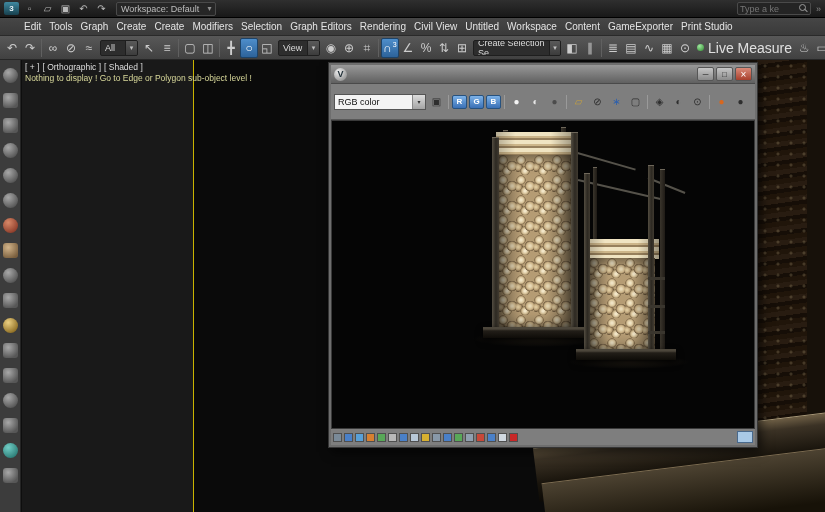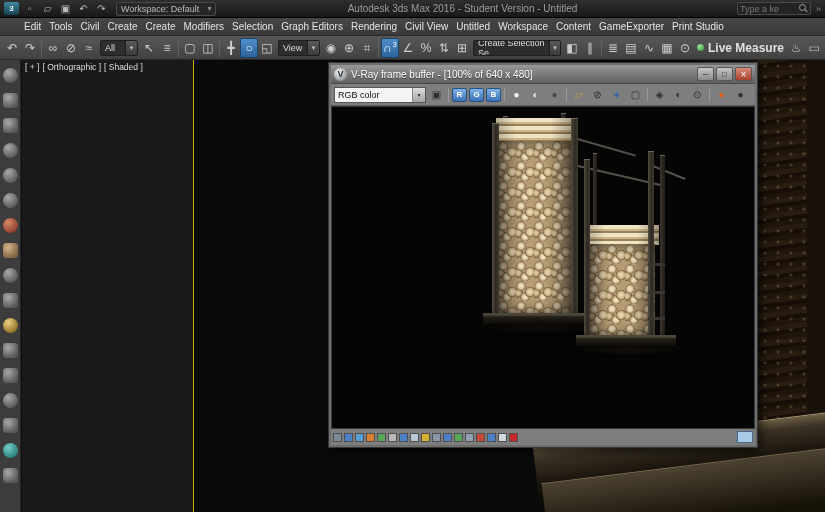--- a/index.html
+++ b/index.html
@@ -42,21 +42,21 @@
   .tb-combo{height:16px;flex:none;background:#2d2d2d;border:1px solid #1e1e1e;color:#dcdcdc;
     font-size:9px;display:flex;align-items:center;padding-left:4px;border-radius:2px;margin:0 2px;overflow:hidden;}
   .tb-combo .combo-arr{margin-left:auto;width:12px;height:100%;background:linear-gradient(#5a5a5a,#3c3c3c);
     border-left:1px solid #1e1e1e;color:#c0c0c0;font-size:7px;display:flex;align-items:center;justify-content:center;}
   .combo-filter{width:38px;}
   .combo-coord{width:42px;}
   .combo-selset{width:88px;}
   .snap-num{font-size:7px;margin-left:1px;margin-top:-6px;}
   .live-measure{display:flex;align-items:center;gap:4px;flex:none;margin:0 3px;}
   .lm-dot{width:7px;height:7px;border-radius:50%;background:radial-gradient(circle at 35% 30%,#9fe89f,#2f8a2f);}
-  .lm-label{font-size:12px;color:#e0e0e0;white-space:nowrap;font-weight:bold;}
+  .lm-label{font-size:14px;color:#e0e0e0;white-space:nowrap;}
   .tb-icon.teapot-prod{color:#79d2c8;}
   .tb-icon.teapot-iter{color:#a8d879;}
 
   
   .workarea{position:relative;width:825px;height:452px;background:#0e0e0e;overflow:hidden;}
 
   .left-strip{position:absolute;left:0;top:0;width:21px;height:100%;background:#3c3c3c;
     border-right:1px solid #242424;display:flex;flex-direction:column;align-items:center;
     padding-top:8px;gap:10px;z-index:2;}
   .ls-icon{width:15px;height:15px;flex:none;border-radius:50%;
@@ -94,21 +94,21 @@
   .vray-title{height:19px;flex:none;background:linear-gradient(#989898,#606060);
     display:flex;align-items:center;gap:4px;padding:0 3px;border-bottom:1px solid #4a4a4a;}
   .vray-logo{width:13px;height:13px;flex:none;border-radius:50%;
     background:radial-gradient(circle at 35% 30%,#f0f0f0,#7c7c7c);
     color:#23323a;font-size:9px;font-weight:bold;display:flex;align-items:center;justify-content:center;}
   .vray-title-text{font-size:10px;color:#fff;text-shadow:0 1px 1px rgba(0,0,0,.55);white-space:nowrap;overflow:hidden;}
   .win-btns{margin-left:auto;display:flex;gap:2px;}
   .win-btn{width:17px;height:14px;background:linear-gradient(#c6c6c6,#8b8b8b);border:1px solid #565656;
     border-radius:2px;font-size:8px;color:#222;display:flex;align-items:center;justify-content:center;}
   .win-btn.close{background:linear-gradient(#da8a78,#a83f2c);color:#fff;font-size:10px;}
-  .vray-toolbar{height:22px;flex:none;background:#7e7e7e;display:flex;align-items:center;gap:2px;
+  .vray-toolbar{height:36px;flex:none;background:#7e7e7e;display:flex;align-items:center;gap:2px;
     padding:0 3px;border-bottom:1px solid #585858;overflow:hidden;}
   .vcombo{width:92px;height:16px;flex:none;background:#f4f4f4;border:1px solid #555;
     font-size:9px;color:#111;display:flex;align-items:center;padding-left:3px;}
   .vcombo .varr{margin-left:auto;width:13px;height:100%;background:linear-gradient(#dcdcdc,#a4a4a4);
     border-left:1px solid #888;color:#333;font-size:6px;display:flex;align-items:center;justify-content:center;}
   .v-icon{width:17px;height:16px;flex:none;display:flex;align-items:center;justify-content:center;
     font-size:10px;color:#2e2e2e;}
   .v-sep{width:1px;height:14px;flex:none;background:#5e5e5e;border-right:1px solid #9a9a9a;margin:0 1px;}
   .v-ch{width:15px;height:14px;flex:none;background:linear-gradient(#7db2e8,#3a70b6);
     border:1px solid #27527f;border-radius:2px;color:#fff;font-size:8px;font-weight:bold;
@@ -190,32 +190,31 @@
     <div class="app-icon">3</div>
     <div class="qat-icon">▫</div>
     <div class="qat-icon">▱</div>
     <div class="qat-icon">▣</div>
     <div class="qat-icon">↶</div>
     <div class="qat-icon">↷</div>
     <div class="workspace-combo">
       <span class="ws-label">Workspace: Default</span>
       <span class="ws-arrow">▾</span>
     </div>
-    <div class="win-title">Autodesk 3ds Max 2016 - Student Version - Untitled</div>
     <div class="search-box">
       <input class="search-input" placeholder="Type a ke" style="">
       <span class="search-icon"></span>
     </div>
     <span class="overflow-chevron">»</span>
   </div>
 
   <div class="menubar">
     <span class="menu-item">Edit</span>
     <span class="menu-item">Tools</span>
-    <span class="menu-item">Civil</span>
+    <span class="menu-item">Graph</span>
     <span class="menu-item">Create</span>
     <span class="menu-item">Create</span>
     <span class="menu-item">Modifiers</span>
     <span class="menu-item">Selection</span>
     <span class="menu-item">Graph Editors</span>
     <span class="menu-item">Rendering</span>
     <span class="menu-item">Civil View</span>
     <span class="menu-item">Untitled</span>
     <span class="menu-item">Workspace</span>
     <span class="menu-item">Content</span>
@@ -302,35 +301,35 @@
       <div class="ls-icon teal"></div>
       <div class="ls-icon sq"></div>
     </div>
 
     <div class="viewport-left">
       <div class="vp-label">
         <span>[ + ]</span>
         <span>[ Orthographic ]</span>
         <span>[ Shaded ]</span>
       </div>
+      <div class="vp-warning">Nothing to display ! Go to Edge or Polygon sub-object level !</div>
     </div>
 
     <div class="active-border"></div>
 
     <div class="viewport-right">
       <div class="bgfill"></div>
       <div class="bgcol"></div>
       <div class="bgslab1"></div>
       <div class="bgslab2"></div>
     </div>
 
     <div class="vray">
       <div class="vray-title">
         <span class="vray-logo">V</span>
-        <span class="vray-title-text">V-Ray frame buffer - [100% of 640 x 480]</span>
         <div class="win-btns">
           <span class="win-btn">─</span>
           <span class="win-btn">□</span>
           <span class="win-btn close">×</span>
         </div>
       </div>
 
       <div class="vray-toolbar">
         <div class="vcombo">
           <span>RGB color</span>

